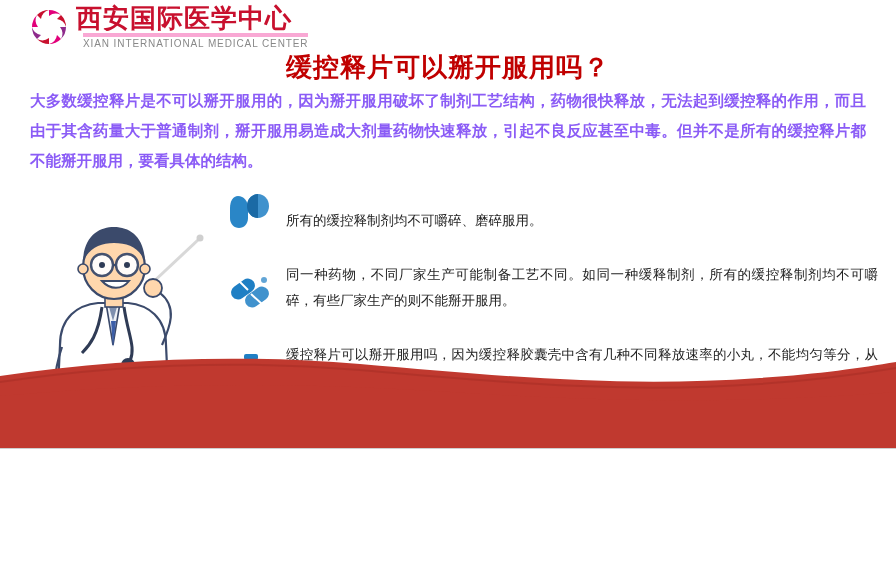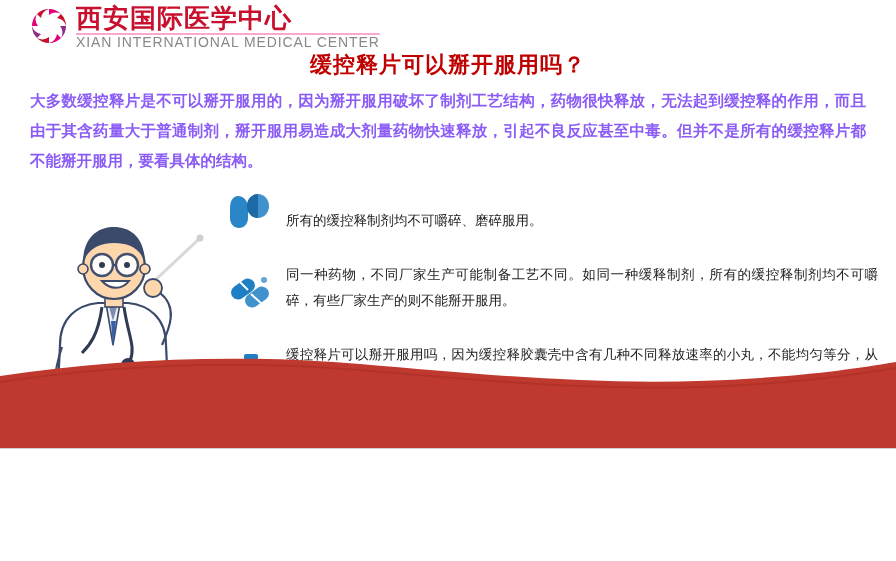--- a/index.html
+++ b/index.html
@@ -56,37 +56,38 @@
   }
   .logo-cn {
     font-size: 26px;
     font-weight: bold;
     color: #c8102e;
     letter-spacing: 1px;
     line-height: 28px;
     font-family: "Liberation Sans", sans-serif;
   }
   .logo-en {
-    font-size: 14px;
+    font-size: 10px;
     color: #888888;
     letter-spacing: 0.9px;
     line-height: 12px;
-    border-top: 2px solid #f9a8d4;
+    border-top: 4px solid #f9a8d4;
     padding-top: 1px;
     margin-top: 1px;
+    margin-left: 7px;
   }
 
   
   .title {
     position: absolute;
     left: 0;
     top: 50px;
     width: 896px;
     text-align: center;
-    font-size: 22px;
+    font-size: 26px;
     font-weight: bold;
     color: #c00000;
     letter-spacing: 1px;
   }
 
   
   .intro {
     position: absolute;
     left: 30px;
     top: 86px;

